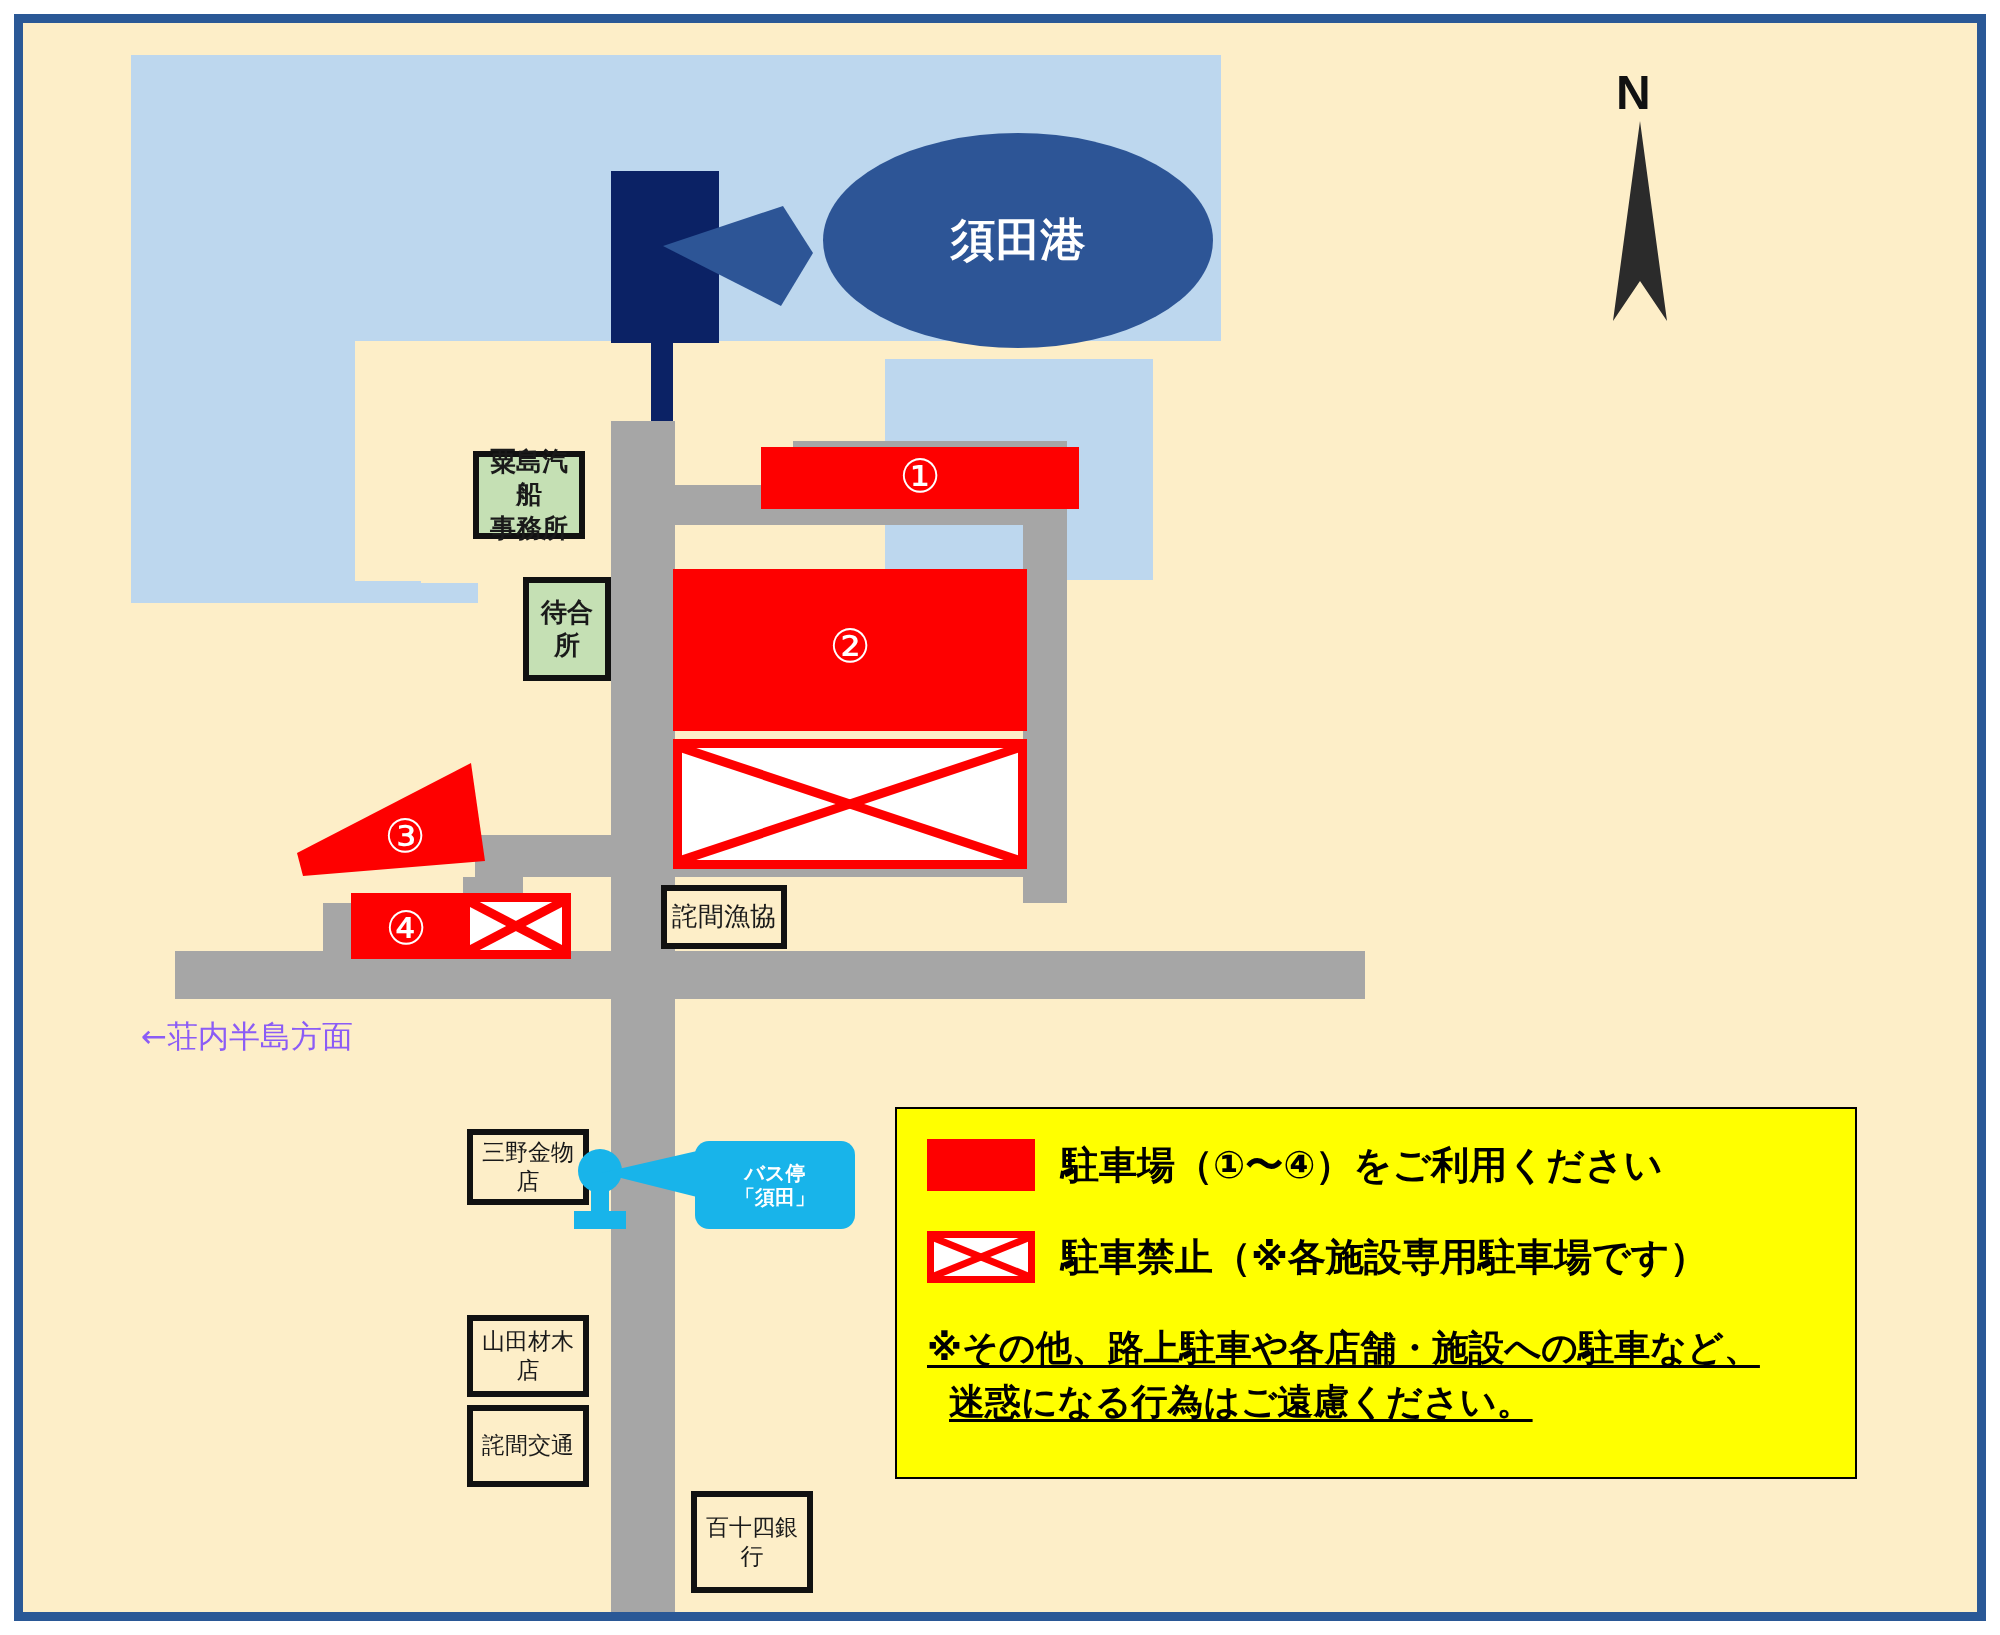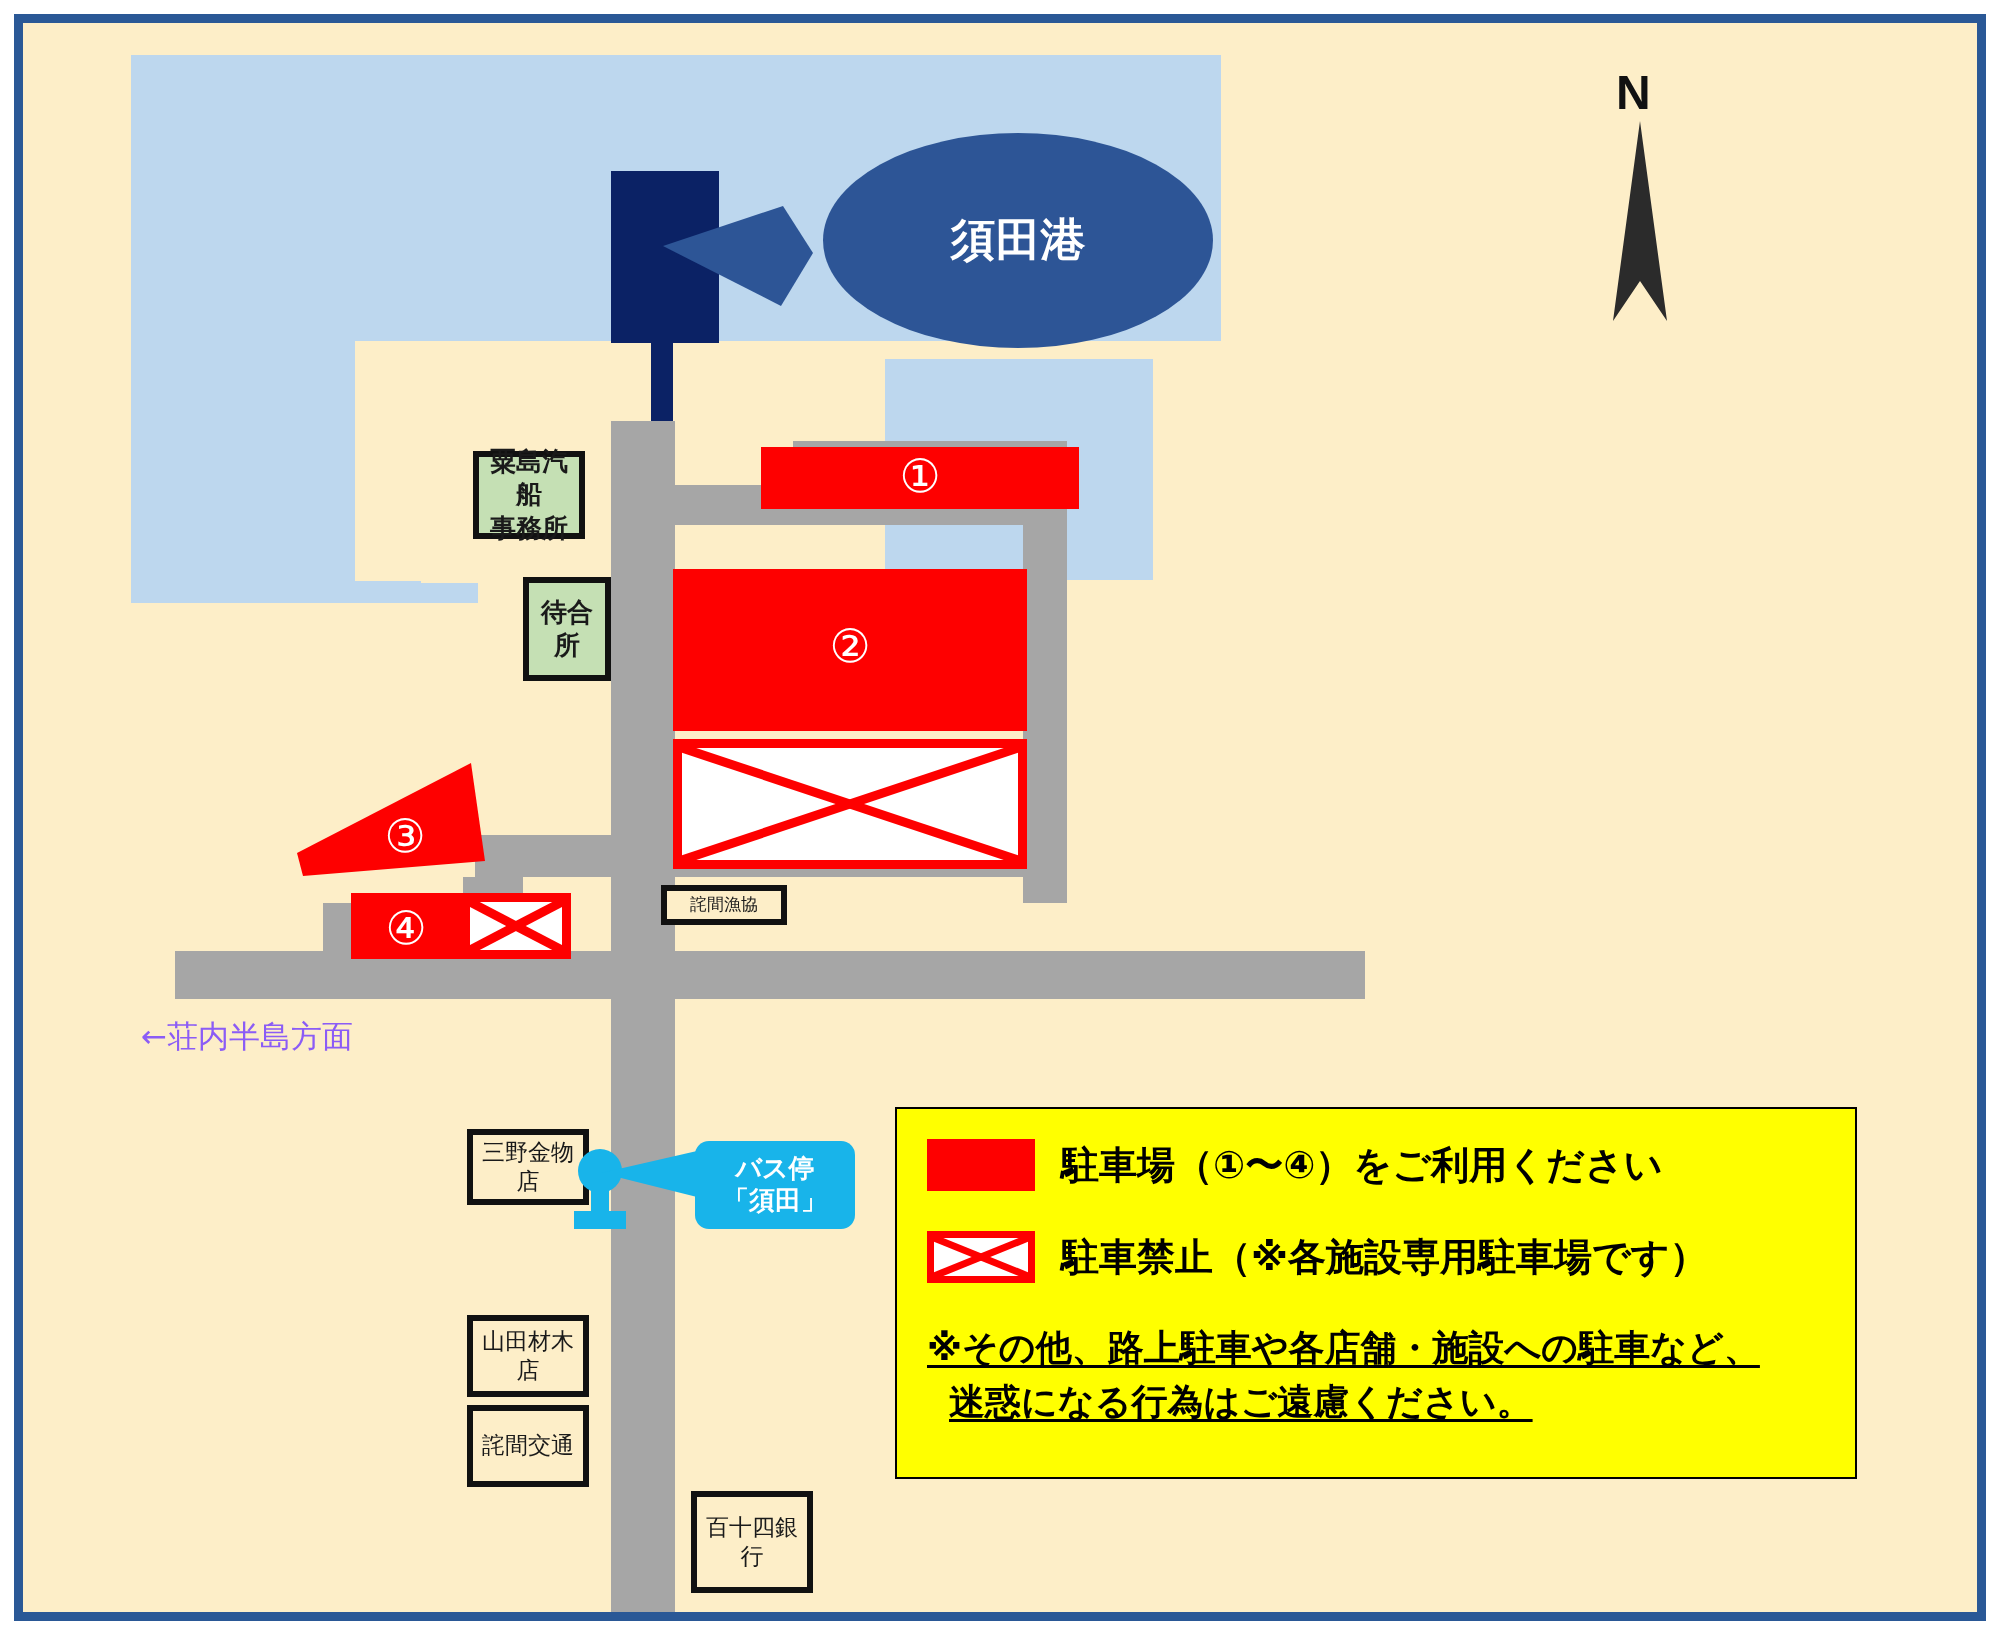--- a/index.html
+++ b/index.html
@@ -132,21 +132,21 @@
     width: 160px;
     height: 88px;
     background: #18b4ea;
     border-radius: 14px;
     display: flex;
     flex-direction: column;
     align-items: center;
     justify-content: center;
     color: #ffffff;
     font-weight: bold;
-    font-size: 26px;
+    font-size: 20px;
     line-height: 1.22;
     font-family: "DejaVu Sans", sans-serif;
     white-space: nowrap;
   }
   #bus-callout-tail {
     position: absolute;
     left: 578px;
     top: 1128px;
     width: 100px;
     height: 48px;
@@ -314,21 +314,21 @@
         <div>
           <div>粟島汽船</div>
           <div>事務所</div>
         </div>
       </div>
 
       <div class="bldg green" style="left:500px; top:554px; width:88px; height:104px;">
         <div>待合所</div>
       </div>
 
-      <div class="bldg" style="left:638px; top:862px; width:126px; height:40px; font-size:17px;align-items:center;">
+      <div class="bldg" style="left:638px; top:862px; width:126px; height:64px; font-size:26px;align-items:center;">
         <div>詫間漁協</div>
       </div>
 
       <div class="bldg" style="left:444px; top:1106px; width:122px; height:76px; font-size:23px;">
         <div>三野金物店</div>
       </div>
 
       <div class="bldg" style="left:444px; top:1292px; width:122px; height:82px; font-size:23px;">
         <div>山田材木店</div>
       </div>

